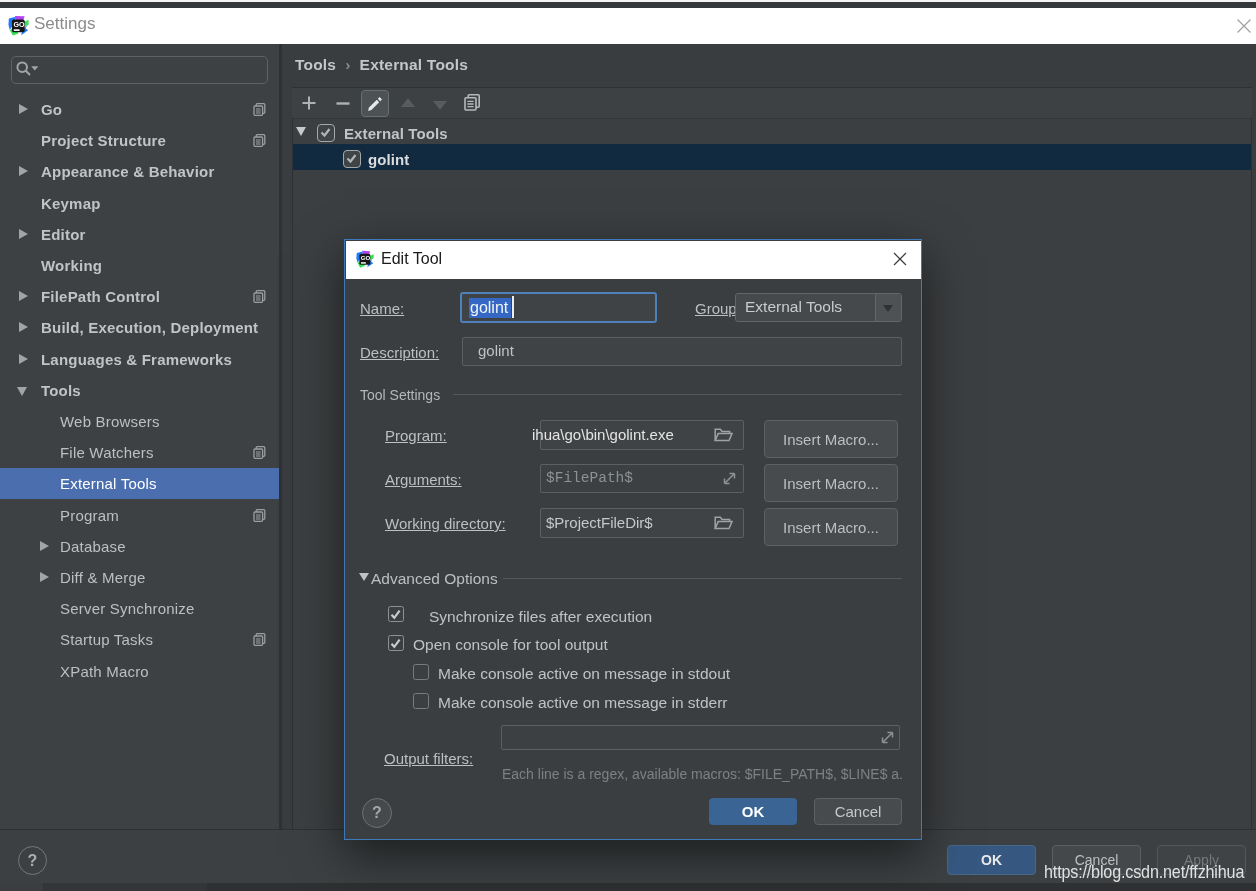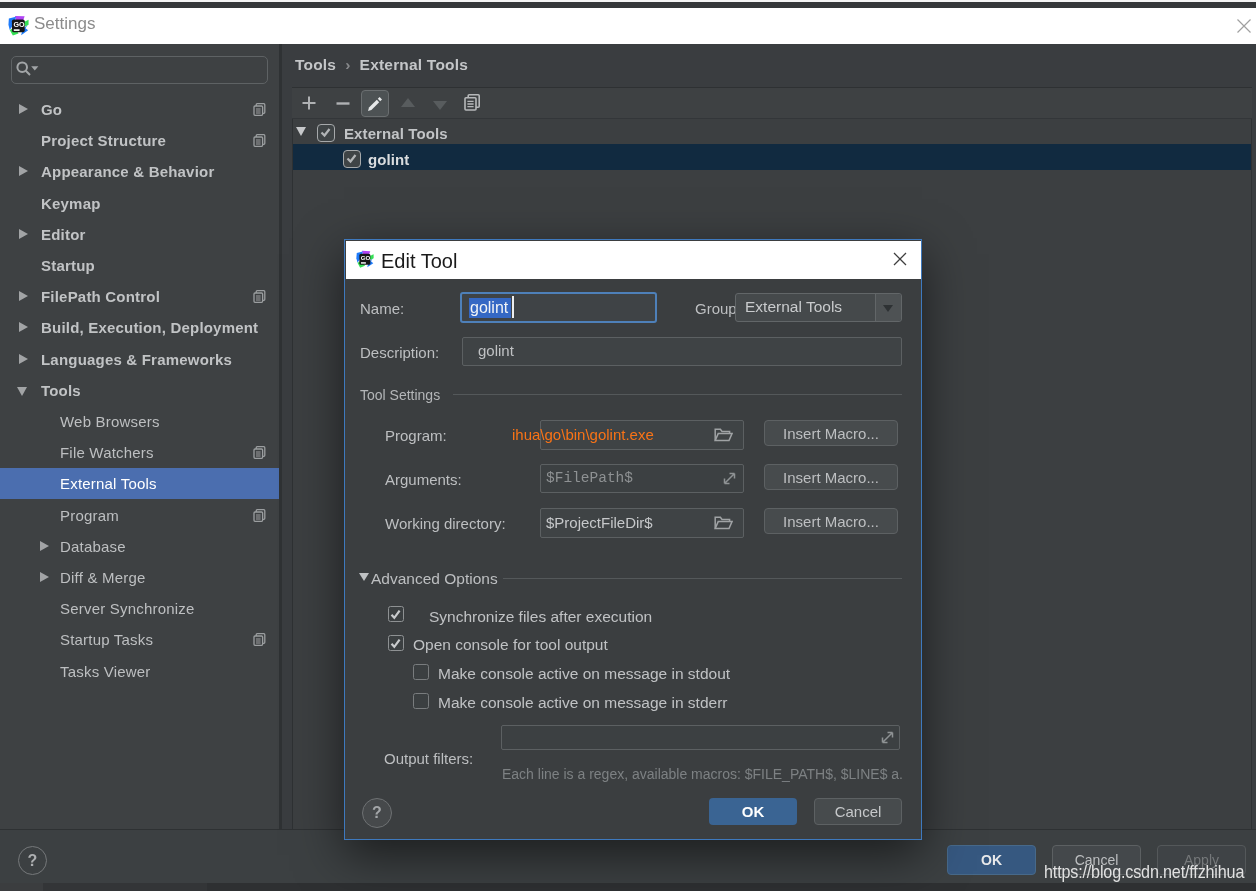--- a/index.html
+++ b/index.html
@@ -45,23 +45,23 @@
 #crumbs { left:295px; top:56px; font-size:15.5px; letter-spacing:0.2px; font-weight:bold; color:#C4C6C8; }
 #panel { left:292px; top:87px; width:960px; height:743px; background:#3C3F41; border:1px solid #2E3133; }
 #toolbar { left:292px; top:88px; width:960px; height:31px; border-bottom:1px solid #333639; background:#3E4143; }
 #pencilbtn { left:361px; top:90px; width:28px; height:27px; background:#4D5254; border:1px solid #6A6E70; border-radius:4px; }
 #treerow2 { left:293px; top:144px; width:958px; height:26px; background:#112A40; }
 .cb { position:absolute; width:18px; height:18px; background:#3F4446; border:1.6px solid #A6A9AB; border-radius:4px; }
 .treelabel { font-size:15px; font-weight:bold; color:#C2C4C6; letter-spacing:0.1px; }
 
 
 #dialog { left:344px; top:239px; width:578px; height:601px; border:1.5px solid #3E79BE; background:#3B3E40; box-shadow:0 15px 45px rgba(0,0,0,0.55); }
-.lbl { position:absolute; font-size:15px; color:#BDBFC1; }
+.lbl { position:absolute; font-size:15px; color:#BDBFC1;text-decoration:underline; }
 .field { position:absolute; border:1px solid #5C6062; border-radius:2px; background:#3F4345; }
-.imacro { position:absolute; left:420px; width:134px; height:26px; background:#474B4D; border:1px solid #5D6163; border-radius:4px; display:flex; align-items:center; justify-content:center; color:#BDBFC1; font-size:15px; }
+.imacro { position:absolute; left:420px; width:134px; height:38px; background:#474B4D; border:1px solid #5D6163; border-radius:4px; display:flex; align-items:center; justify-content:center; color:#BDBFC1; font-size:15px; }
 .dcb { position:absolute; width:16px; height:16px; background:#3B3F41; border:1.6px solid #8E9193; border-radius:2.5px; }
 .dcblabel { position:absolute; font-size:15.5px; color:#C0C2C4; }
 .grpline { position:absolute; height:1px; background:#54585A; }
 </style>
 </head>
 <body>
 <div id="stage">
   <div class="abs" id="topwhite"></div>
   <div class="abs" id="topdark"></div>
   <div class="abs" id="titlebar"></div>
@@ -111,21 +111,21 @@
         <div class="txt1">Appearance &amp; Behavior</div>
       </div>
   <div class="mi b" style="top:187.6px">
         <div class="txt1">Keymap</div>
       </div>
   <div class="mi b" style="top:218.8px">
         <div class="tri-r" style="left:19px;top:10px"></div>
         <div class="txt1">Editor</div>
       </div>
   <div class="mi b" style="top:250.0px">
-        <div class="txt1">Startup</div>
+        <div class="txt1">Working</div>
       </div>
   <div class="mi b" style="top:281.2px">
         <div class="tri-r" style="left:19px;top:10px"></div>
         <div class="txt1">FilePath Control</div>
         <svg class="cicon" style="top:9px" width="13" height="13" viewBox="0 0 13 13">
           <rect x="3.2" y="0.7" width="8.6" height="9.6" rx="1" fill="none" stroke="#9B9EA0" stroke-width="1.3"></rect>
           <rect x="1" y="3" width="8.6" height="9.3" rx="1" fill="#3E4143" stroke="#9B9EA0" stroke-width="1.3"></rect>
           <path d="M3 6 h4.6 M3 8 h4.6 M3 10 h4.6" stroke="#9B9EA0" stroke-width="1.1"></path>
         </svg>
       </div>
@@ -176,21 +176,21 @@
       </div>
   <div class="mi" style="top:624.4px">
         <div class="txt2">Startup Tasks</div>
         <svg class="cicon" style="top:9px" width="13" height="13" viewBox="0 0 13 13">
           <rect x="3.2" y="0.7" width="8.6" height="9.6" rx="1" fill="none" stroke="#9B9EA0" stroke-width="1.3"></rect>
           <rect x="1" y="3" width="8.6" height="9.3" rx="1" fill="#3E4143" stroke="#9B9EA0" stroke-width="1.3"></rect>
           <path d="M3 6 h4.6 M3 8 h4.6 M3 10 h4.6" stroke="#9B9EA0" stroke-width="1.1"></path>
         </svg>
       </div>
   <div class="mi" style="top:655.6px">
-        <div class="txt2">Tasks Viewer</div>
+        <div class="txt2">XPath Macro</div>
       </div>
     </div>
 
   <div class="abs" id="content"></div>
   <div class="abs" id="crumbs">Tools&nbsp;&nbsp;<span style="color:#87898B">›</span>&nbsp;&nbsp;External Tools</div>
   <div class="abs" id="panel"></div>
   <div class="abs" id="toolbar"></div>
   <div class="abs" id="pencilbtn"></div>
   <div id="toolicons">
       <svg class="abs" style="left:302px;top:96px" width="14" height="14">
@@ -238,42 +238,42 @@
 <svg class="abs" z="" style="z-index:52;left:356px;top:250px" width="18" height="18" viewBox="0 0 24 24">
 <polygon points="8,1 19,1.5 17,7 9,6" fill="#B143F5"></polygon>
 <polygon points="1,4 9,2 8,8 2,17 0.5,11" fill="#1E7BFA"></polygon>
 <polygon points="23,10 20,15 23,17.5 15,23 16.5,17" fill="#1E7BFA"></polygon>
 <polygon points="2,17 8,14 12,21 5.5,23.5" fill="#35E055"></polygon>
 <polygon points="23.5,5.5 17,8.5 19.5,13 23.5,11" fill="#35E055"></polygon>
 <rect x="4.5" y="5" width="14.6" height="14.6" rx="2" fill="#161616"></rect>
 <text x="6.2" y="13.6" font-family="Liberation Sans" font-weight="bold" font-size="8.2" fill="#FFFFFF">GO</text>
 <rect x="6.6" y="16.3" width="6.6" height="1.9" fill="#FFFFFF"></rect>
 </svg>
-<div class="abs" style="left:381px;top:250px;font-size:20px;color:#1A1A1A;z-index:52">Edit Tool</div>
+<div class="abs" style="left:381px;top:250px;font-size:16px;color:#1A1A1A;z-index:52">Edit Tool</div>
 <svg class="abs" style="left:893px;top:252px;z-index:52" width="14" height="14">
         <path d="M1 1 L13 13 M13 1 L1 13" stroke="#3F3F3F" stroke-width="1.3"></path>
       </svg>
 <div class="lbl" style="left:360px;top:300px;z-index:52">Name:</div>
 <div class="abs" style="left:460px;top:292px;width:197px;height:31px;border:2px solid #4E80B9;border-radius:3px;background:#3F4346;z-index:52"></div>
 <div class="abs" style="left:469px;top:298px;width:42px;height:20px;background:#3568C4;z-index:53"></div>
 <div class="abs" style="left:470px;top:299px;font-size:16px;color:#F2F4F6;z-index:54">golint</div>
 <div class="abs" style="left:512px;top:296px;width:1.6px;height:22px;background:#ECEEEF;z-index:54"></div>
 <div class="lbl" style="left:695px;top:300px;z-index:52">Group:</div>
 <div class="abs" style="left:735px;top:293px;width:167px;height:29px;border:1px solid #626668;border-radius:3px;background:#45494B;z-index:52"></div>
 <div class="abs" style="left:745px;top:298px;font-size:15.5px;color:#C9CBCD;z-index:53">External Tools</div>
 <div class="abs" style="left:875px;top:294px;width:26px;height:27px;background:#4E5254;border-left:1px solid #626668;border-radius:0 3px 3px 0;z-index:53"></div>
 <div class="abs" style="left:883px;top:305px;width:0;height:0;border-top:7px solid #2E3234;border-left:5.5px solid transparent;border-right:5.5px solid transparent;z-index:54"></div>
 <div class="lbl" style="left:360px;top:344px;z-index:52">Description:</div>
 <div class="field" style="left:462px;top:337px;width:440px;height:29px;z-index:52"></div>
 <div class="abs" style="left:478px;top:342px;font-size:15px;color:#C0C2C4;z-index:53">golint</div>
 <div class="abs" style="left:360px;top:387px;font-size:14px;color:#B4B6B8;z-index:52">Tool Settings</div>
 <div class="grpline" style="left:453px;top:394px;width:449px;z-index:52"></div>
 <div class="lbl" style="left:385px;top:427px;z-index:52">Program:</div>
 <div class="field" style="left:540px;top:420px;width:204px;height:30px;z-index:52"></div>
-<div class="abs" style="left:512px;top:426px;width:170px;font-size:15px;color:#f97316;white-space:nowrap;overflow:hidden;z-index:53">ihua\go\bin\golint.exe</div>
+<div class="abs" style="left:532px;top:426px;width:170px;font-size:15px;color:#e5e5e5;white-space:nowrap;overflow:hidden;z-index:53">ihua\go\bin\golint.exe</div>
 <svg class="abs" style="left:714px;top:427px;z-index:54" width="19" height="16" viewBox="0 0 19 16">
         <path d="M1.2 13.5 V2.2 H6.4 L8 4.4 H15.6 V6.6" fill="none" stroke="#A0A3A5" stroke-width="1.5"></path>
         <path d="M1.2 13.5 L4.2 6.6 H18 L15 13.5 Z" fill="#3F4345" stroke="#A0A3A5" stroke-width="1.5"></path>
       </svg>
 <div class="imacro" style="left:764px;top:420px;z-index:52">Insert Macro...</div>
 <div class="lbl" style="left:385px;top:471px;z-index:52">Arguments:</div>
 <div class="field" style="left:540px;top:464px;width:204px;height:29px;background:#3C4042;z-index:52"></div>
 <div class="abs" style="left:546px;top:470px;font-size:14.5px;font-family:'Liberation Mono',monospace;color:#8E9193;z-index:53">$FilePath$</div>
 <svg class="abs" style="left:722px;top:471px;z-index:54" width="15" height="15" viewBox="0 0 15 15">
         <path d="M2.5 12.5 L12.5 2.5 M12.5 2.5 H7.5 M12.5 2.5 V7.5 M2.5 12.5 H7.5 M2.5 12.5 V7.5" fill="none" stroke="#8E9294" stroke-width="1.5"></path>

